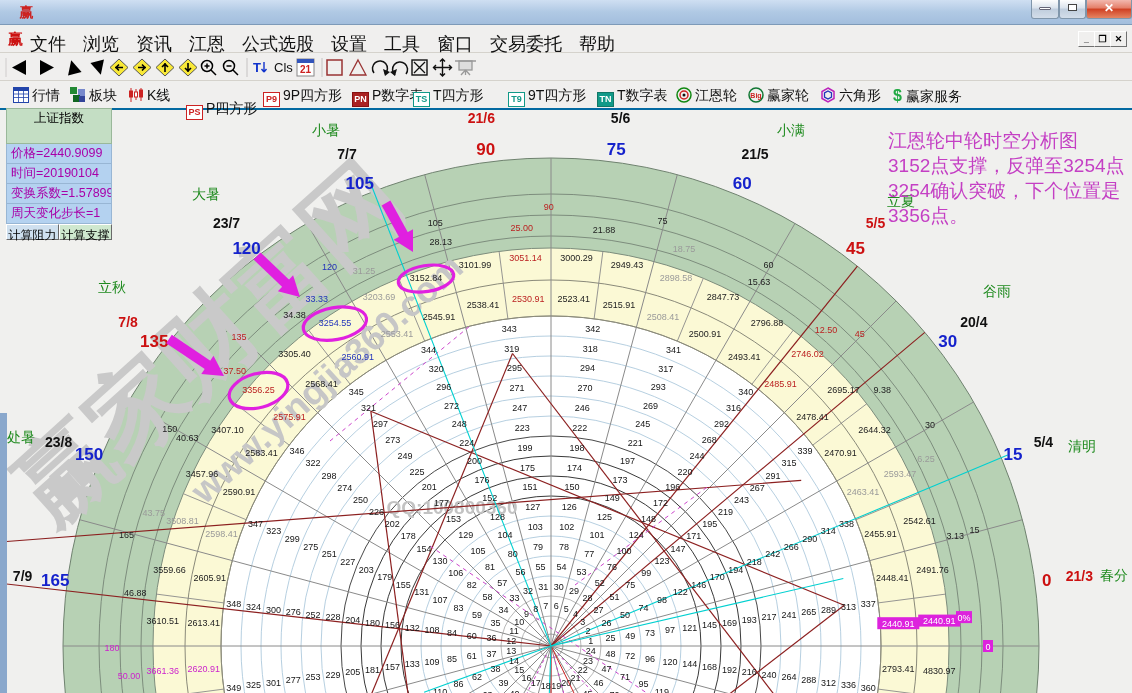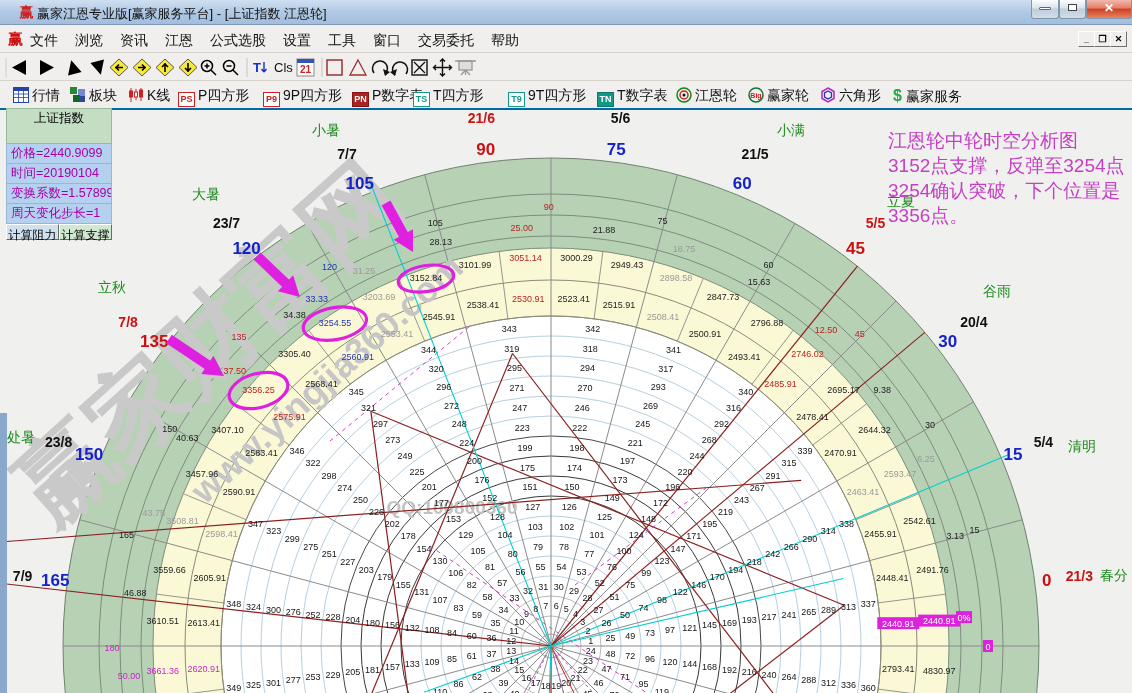--- a/index.html
+++ b/index.html
@@ -9,21 +9,21 @@
 #titlebar .txt { position:absolute; left:37px; top:5px; font-size:13px; color:#111; }
 .winbtn { position:absolute; top:0; height:19px; border:1px solid #8096ab; border-top:none;
   background:linear-gradient(#fdfdfd,#d9e2ec 45%,#bfcddd 50%,#d3dde9); border-radius:0 0 3px 3px; }
 #btnmin { left:1031px; width:28px; }
 #btnmax { left:1059px; width:27px; }
 #btncls { left:1086px; width:46px; background:linear-gradient(#f2b8ae,#e47e68 45%,#cf3f22 50%,#e58562); }
 .winbtn span { display:block; text-align:center; font-size:11px; line-height:17px; color:#333; font-weight:bold; }
 #btncls span { color:#fff; font-size:12px; }
 #menubar { position:absolute; left:0; top:26px; width:1132px; height:27px; background:#f0efee; border-bottom:1px solid #d5d2cc; }
 #menubar .logo { position:absolute; left:8px; top:4px; color:#cc1111; font-size:15px; font-weight:bold; }
-#menubar .items { position:absolute; left:30px; top:6px; font-size:14px; color:#111; }
+#menubar .items { position:absolute; left:30px; top:6px; font-size:18px; color:#111; }
 #menubar .items span { margin-right:17px; }
 .mdibtn { position:absolute; top:5px; width:17px; height:16px; background:#f0efee;
   border:1px solid; border-color:#fff #707070 #707070 #fff; font-size:9px; line-height:14px; text-align:center; color:#000; font-weight:bold; }
 #toolbar1 { position:absolute; left:0; top:54px; width:1132px; height:27px; background:#f0efee; border-bottom:1px solid #d5d2cc; }
 #toolbar2 { position:absolute; left:0; top:82px; width:1132px; height:28px; background:#f0efee; border-bottom:2px solid #0369a1; }
 .tb2item { position:absolute; top:5px; font-size:14px; color:#111; }
 .ticon { display:inline-block; width:16px; height:16px; vertical-align:-3px; margin-right:3px; }
 .boxicon { display:inline-block; width:17px; height:15px; border:1px solid; font-size:9px; font-weight:bold; line-height:13px; text-align:center; vertical-align:-2px; margin-right:3px; }
 #chart { position:absolute; left:0; top:110px; width:1132px; height:583px; background:#f0f0ee; overflow:hidden; }
 #panel { position:absolute; left:6px; top:108px; width:106px; font-size:12.5px; z-index:5; }
@@ -503,21 +503,20 @@
       <polygon points="300.0,297.0 277.9,291.2 293.1,275.2" fill="#e020e0"></polygon>
       <line x1="169" y1="339" x2="212.4" y2="368.2" stroke="#e020e0" stroke-width="10"></line>
       <polygon points="224.0,376.0 201.3,374.0 213.5,355.7" fill="#e020e0"></polygon>
       <text x="888.0" y="147.0" font-size="19" fill="#c43fc4" text-anchor="start">江恩轮中轮时空分析图</text>
       <text x="888.0" y="172.0" font-size="19" fill="#c43fc4" text-anchor="start">3152点支撑，反弹至3254点</text>
       <text x="888.0" y="197.0" font-size="19" fill="#c43fc4" text-anchor="start">3254确认突破，下个位置是</text>
       <text x="888.0" y="222.0" font-size="19" fill="#c43fc4" text-anchor="start">3356点。</text>
     </svg></div>
 <div id="titlebar">
  <div class="logo">赢</div>
- <div class="txt">赢家江恩专业版[赢家服务平台] - [上证指数 江恩轮]</div>
  <div class="winbtn" id="btnmin">
       <span style="display:block;margin:7px auto 0;width:12px;height:3px;background:#fff;border:1px solid #667;border-radius:1px;"></span>
     </div>
  <div class="winbtn" id="btnmax">
       <span style="display:block;margin:4px auto 0;width:9px;height:7px;border:1.5px solid #444;background:#fff;"></span>
     </div>
  <div class="winbtn" id="btncls">
       <span>✕</span>
     </div>
 </div>
@@ -599,21 +598,21 @@
  <div class="tb2item" style="left:128px;"><svg class="ticon" viewBox="0 0 16 16">
         <g stroke="#cc2222" fill="#cc2222">
           <line x1="3" y1="1" x2="3" y2="15"></line>
           <rect x="1.5" y="4" width="3" height="6"></rect>
           <line x1="8" y1="2" x2="8" y2="13"></line>
           <rect x="6.5" y="5" width="3" height="5" fill="#fff"></rect>
           <line x1="13" y1="1" x2="13" y2="14"></line>
           <rect x="11.5" y="3" width="3" height="7"></rect>
         </g>
       </svg>K线</div>
- <div class="tb2item" style="left:178px;"><span class="boxicon" style="color:#cc2222;border-color:#cc2222;background:#fff;">PS</span>P四方形</div>
+ <div class="tb2item" style="left:186px;margin-top:13px;"><span class="boxicon" style="color:#cc2222;border-color:#cc2222;background:#fff;">PS</span>P四方形</div>
  <div class="tb2item" style="left:263px;"><span class="boxicon" style="color:#cc2222;border-color:#cc2222;background:#fff;">P9</span>9P四方形</div>
  <div class="tb2item" style="left:352px;"><span class="boxicon" style="color:#fff;border-color:#881111;background:#aa2222;">PN</span>P数字表</div>
  <div class="tb2item" style="left:413px;"><span class="boxicon" style="color:#119988;border-color:#119988;background:#fff;">TS</span>T四方形</div>
  <div class="tb2item" style="left:508px;"><span class="boxicon" style="color:#119988;border-color:#119988;background:#fff;">T9</span>9T四方形</div>
  <div class="tb2item" style="left:597px;"><span class="boxicon" style="color:#fff;border-color:#117766;background:#119988;">TN</span>T数字表</div>
  <div class="tb2item" style="left:676px;text-align:right;"><svg class="ticon" viewBox="0 0 16 16">
         <circle cx="8" cy="8" r="7" fill="none" stroke="#118811" stroke-width="1.5"></circle>
         <circle cx="8" cy="8" r="4" fill="none" stroke="#cc2222" stroke-width="1.5"></circle>
         <circle cx="8" cy="8" r="1.5" fill="#111"></circle>
       </svg>江恩轮</div>

